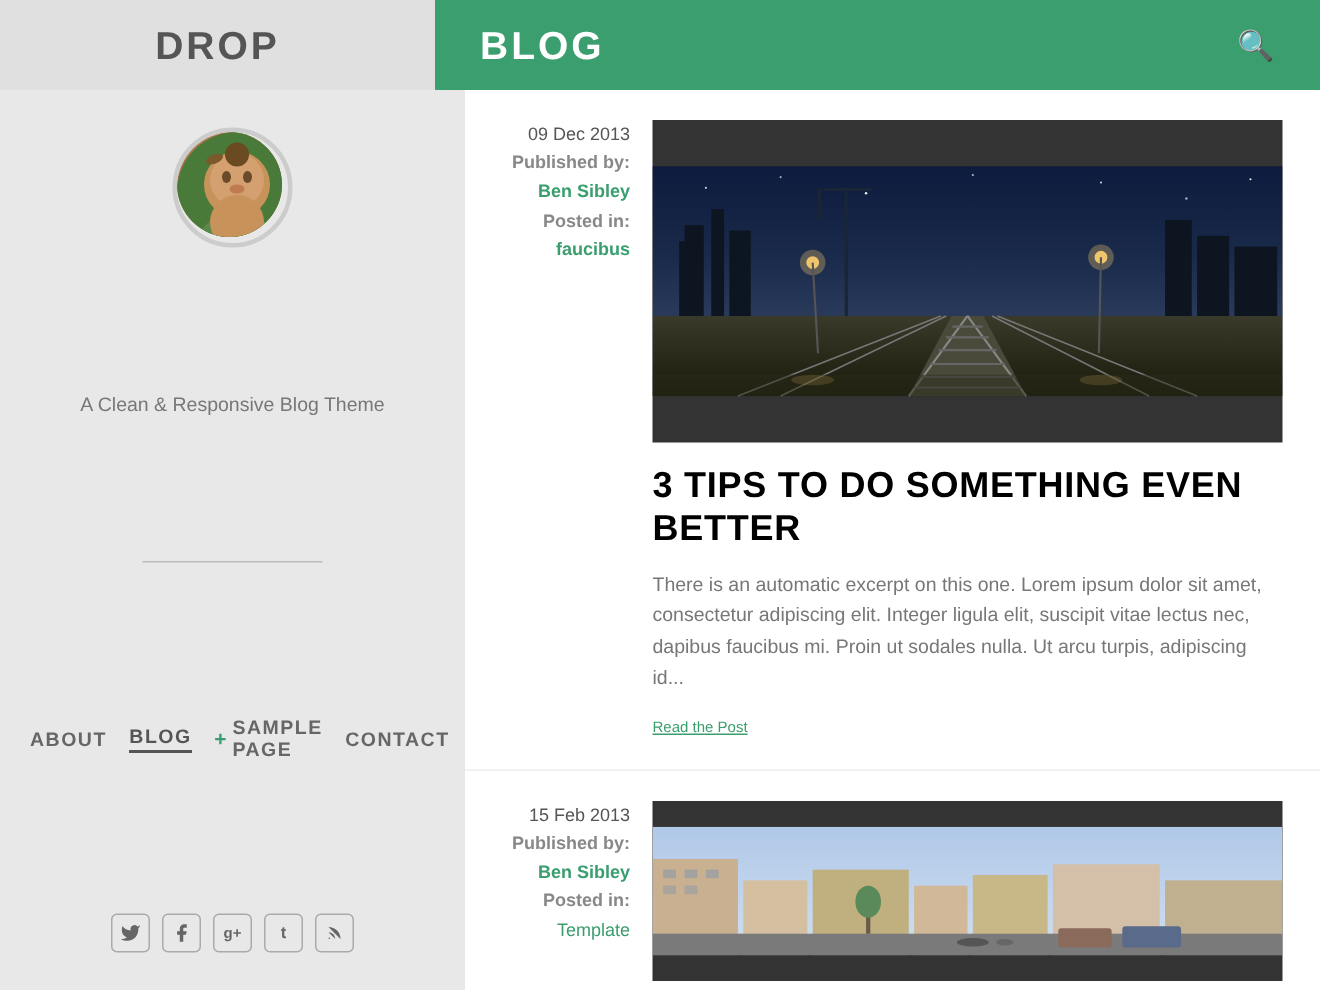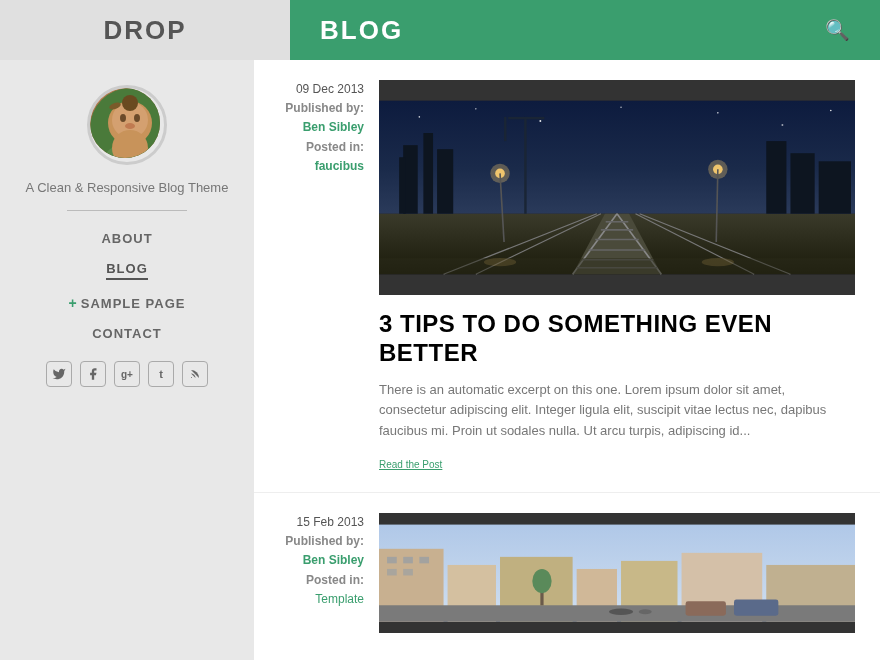--- a/index.html
+++ b/index.html
@@ -10,27 +10,27 @@
     .header-left { width: 290px; background: #e0e0e0; display: flex; align-items: center; justify-content: center; }
     .header-left h1 { font-size: 26px; font-weight: 700; color: #555; letter-spacing: 2px; }
     .header-right { flex: 1; background: #3a9e6e; display: flex; align-items: center; justify-content: space-between; padding: 0 30px; }
     .header-right h2 { font-size: 26px; font-weight: 700; color: #fff; letter-spacing: 2px; }
     .search-icon-btn { color: #fff; font-size: 20px; cursor: pointer; background: none; border: none; }
 
     
     .main { display: flex; flex: 1; overflow: hidden; }
 
     
-    .sidebar { width: 254px; background: #e8e8e8; display: flex; flex-direction: column; align-items: center; padding: 25px 20px; flex-shrink: 0; }
+    .sidebar { width: 310px; background: #e8e8e8; display: flex; flex-direction: column; align-items: center; padding: 25px 20px; flex-shrink: 0; justify-content: space-between; }
     .avatar { width: 80px; height: 80px; border-radius: 50%; overflow: hidden; border: 3px solid #ccc; margin-bottom: 15px; }
     
     .avatar-face { width: 70px; height: 70px; border-radius: 50%; background: radial-gradient(circle at 40% 35%, #d4956a, #8a5a30 70%); position: relative; overflow: hidden; }
     .tagline { font-size: 13px; color: #777; margin-bottom: 15px; text-align: center; }
     .divider { width: 120px; height: 1px; background: #bbb; margin-bottom: 20px; }
-    .nav { display: flex; flex-direction: column; align-items: center; gap: 15px; width: 100%; }
+    .nav { display: flex; flex-direction: row; align-items: center; gap: 15px; width: 100%; }
     .nav-item { font-size: 13px; font-weight: 600; color: #666; letter-spacing: 1px; text-transform: uppercase; cursor: pointer; text-decoration: none; }
     .nav-item.active { color: #555; border-bottom: 2px solid #555; padding-bottom: 2px; }
     .nav-item-with-plus { display: flex; align-items: center; gap: 4px; }
     .plus { color: #3a9e6e; font-weight: 700; font-size: 14px; }
     .social-icons { display: flex; gap: 8px; margin-top: 20px; }
     .social-icon { width: 26px; height: 26px; border-radius: 4px; display: flex; align-items: center; justify-content: center; color: #666; font-size: 13px; font-weight: 700; border: 1px solid #aaa; cursor: pointer; }
 
     
     .content { flex: 1; background: #fff; overflow-y: auto; padding: 0; }
     .post { display: flex; padding: 20px 25px; border-bottom: 1px solid #eee; }

